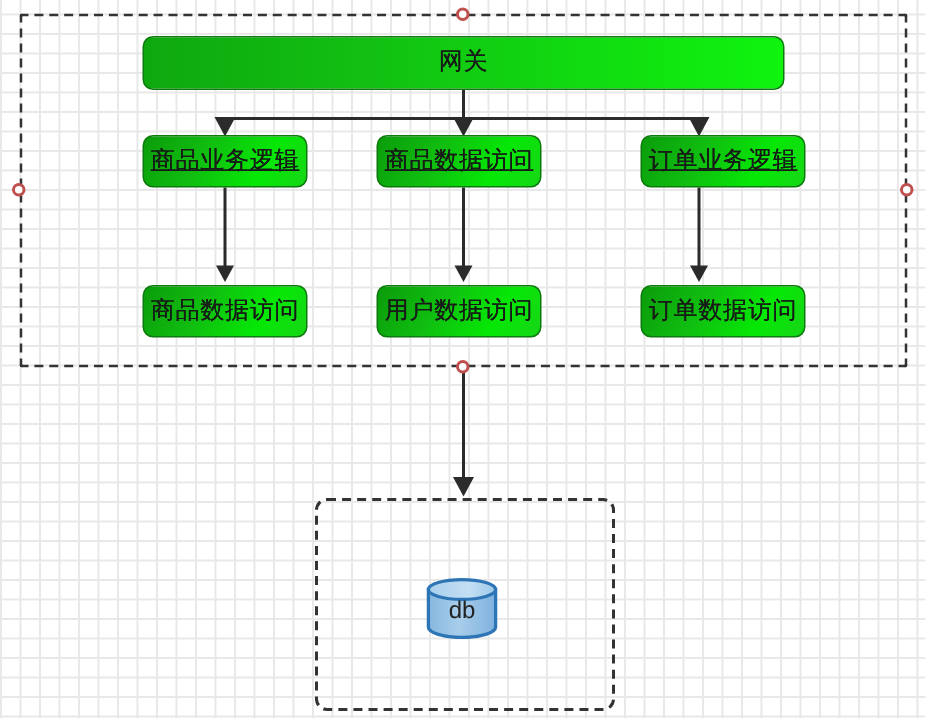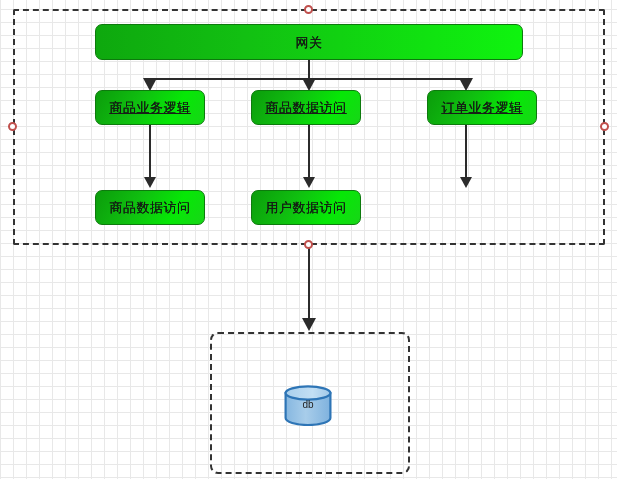--- a/index.html
+++ b/index.html
@@ -60,21 +60,21 @@
   
   .node {
     position: absolute;
     box-sizing: border-box;
     border: 1.6px solid #0d7a0d;
     border-radius: 7px;
     display: flex;
     align-items: center;
     justify-content: center;
     color: #1a1a1a;
-    font-size: 13px;
+    font-size: 16px;
     line-height: 1;
     letter-spacing: 0.5px;
     z-index: 10;
     text-shadow: 0 0 0 rgba(0,0,0,0.9);
   }
   .node-gateway {
     left: 95px;
     top: 24px;
     width: 428px;
     height: 36px;
@@ -123,21 +123,21 @@
     width: 48px;
     height: 41px;
     z-index: 12;
   }
   #db-cylinder .db-label {
     position: absolute;
     left: 0;
     top: 14px;
     width: 48px;
     text-align: center;
-    font-size: 10px;
+    font-size: 16px;
     color: #222222;
     z-index: 3;
   }
 </style>
 </head>
 <body>
 
 <div id="canvas">
 
   <div class="group-box" id="group-services"></div>
@@ -180,20 +180,23 @@
   <div class="arrowhead" style="left:303px; top:177px;"></div>
 
   <div class="conn vline" style="left:465px; top:125px; height:53px;"></div>
   <div class="arrowhead" style="left:460px; top:177px;"></div>
 
   <div class="node node-small row-data col-1">
     <span>商品数据访问</span>
   </div>
   <div class="node node-small row-data col-2">
     <span>用户数据访问</span>
+  </div>
+  <div class="node node-small row-data col-3">
+    <span>订单数据访问</span>
   </div>
 
   <div class="conn vline" style="left:308px; top:246px; height:72px;"></div>
   <div class="arrowhead arrowhead-big" style="left:302px; top:318px;"></div>
 
   <div class="group-box" id="group-database"></div>
 
   <div id="db-cylinder">
     <svg width="48" height="41" viewBox="0 0 48 41" xmlns="http://www.w3.org/2000/svg">
       <defs>

